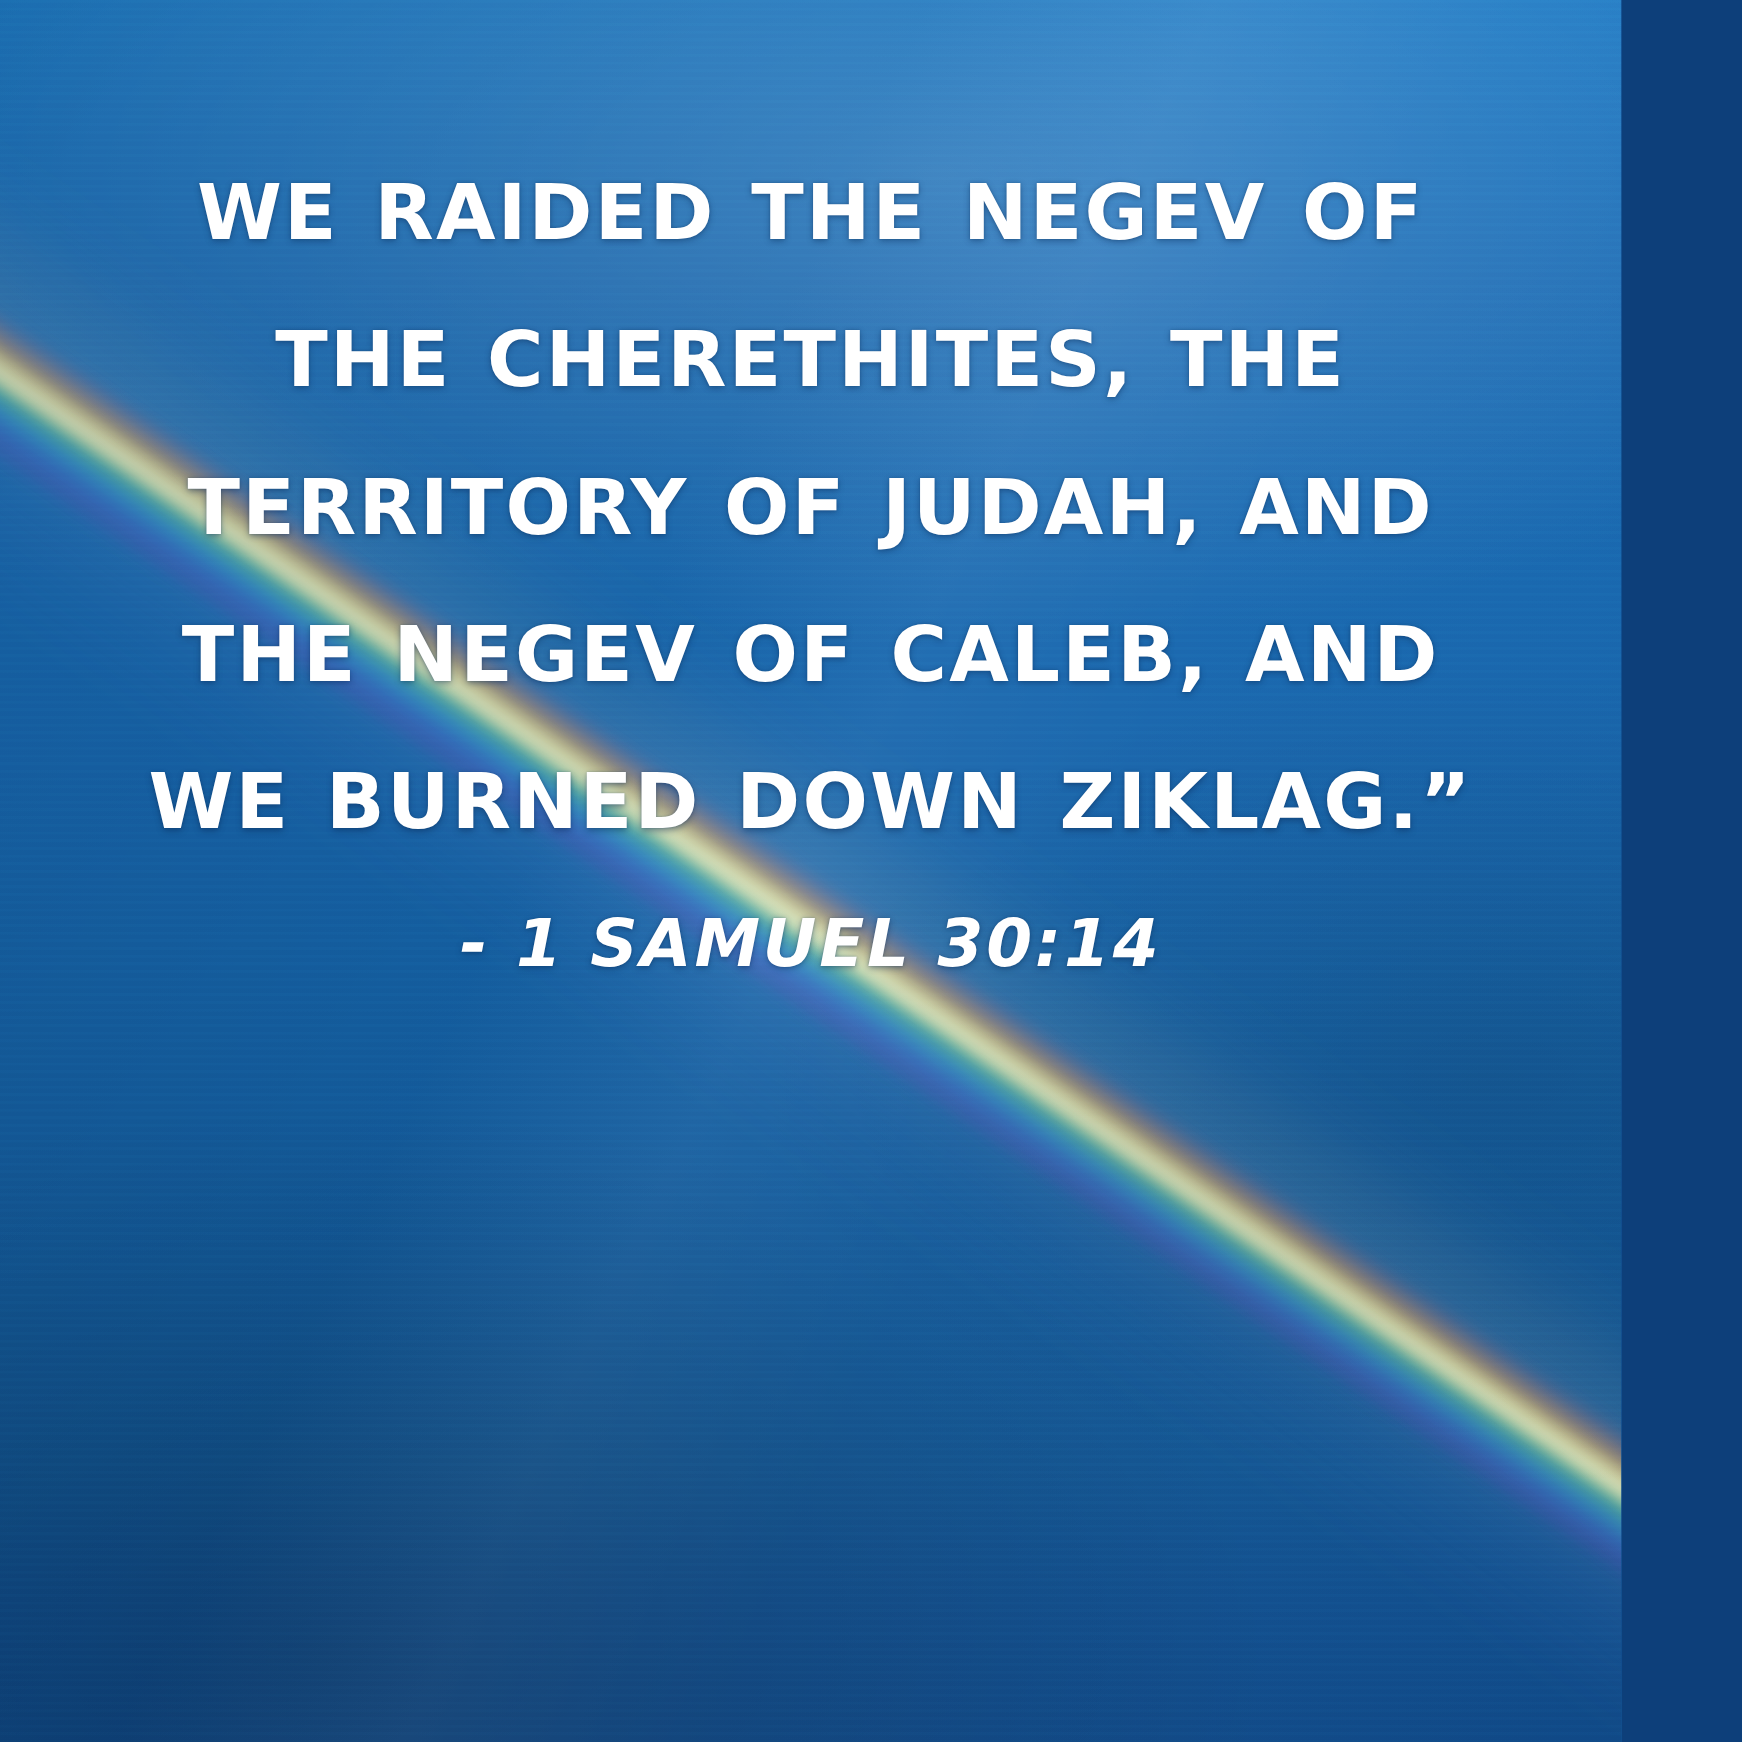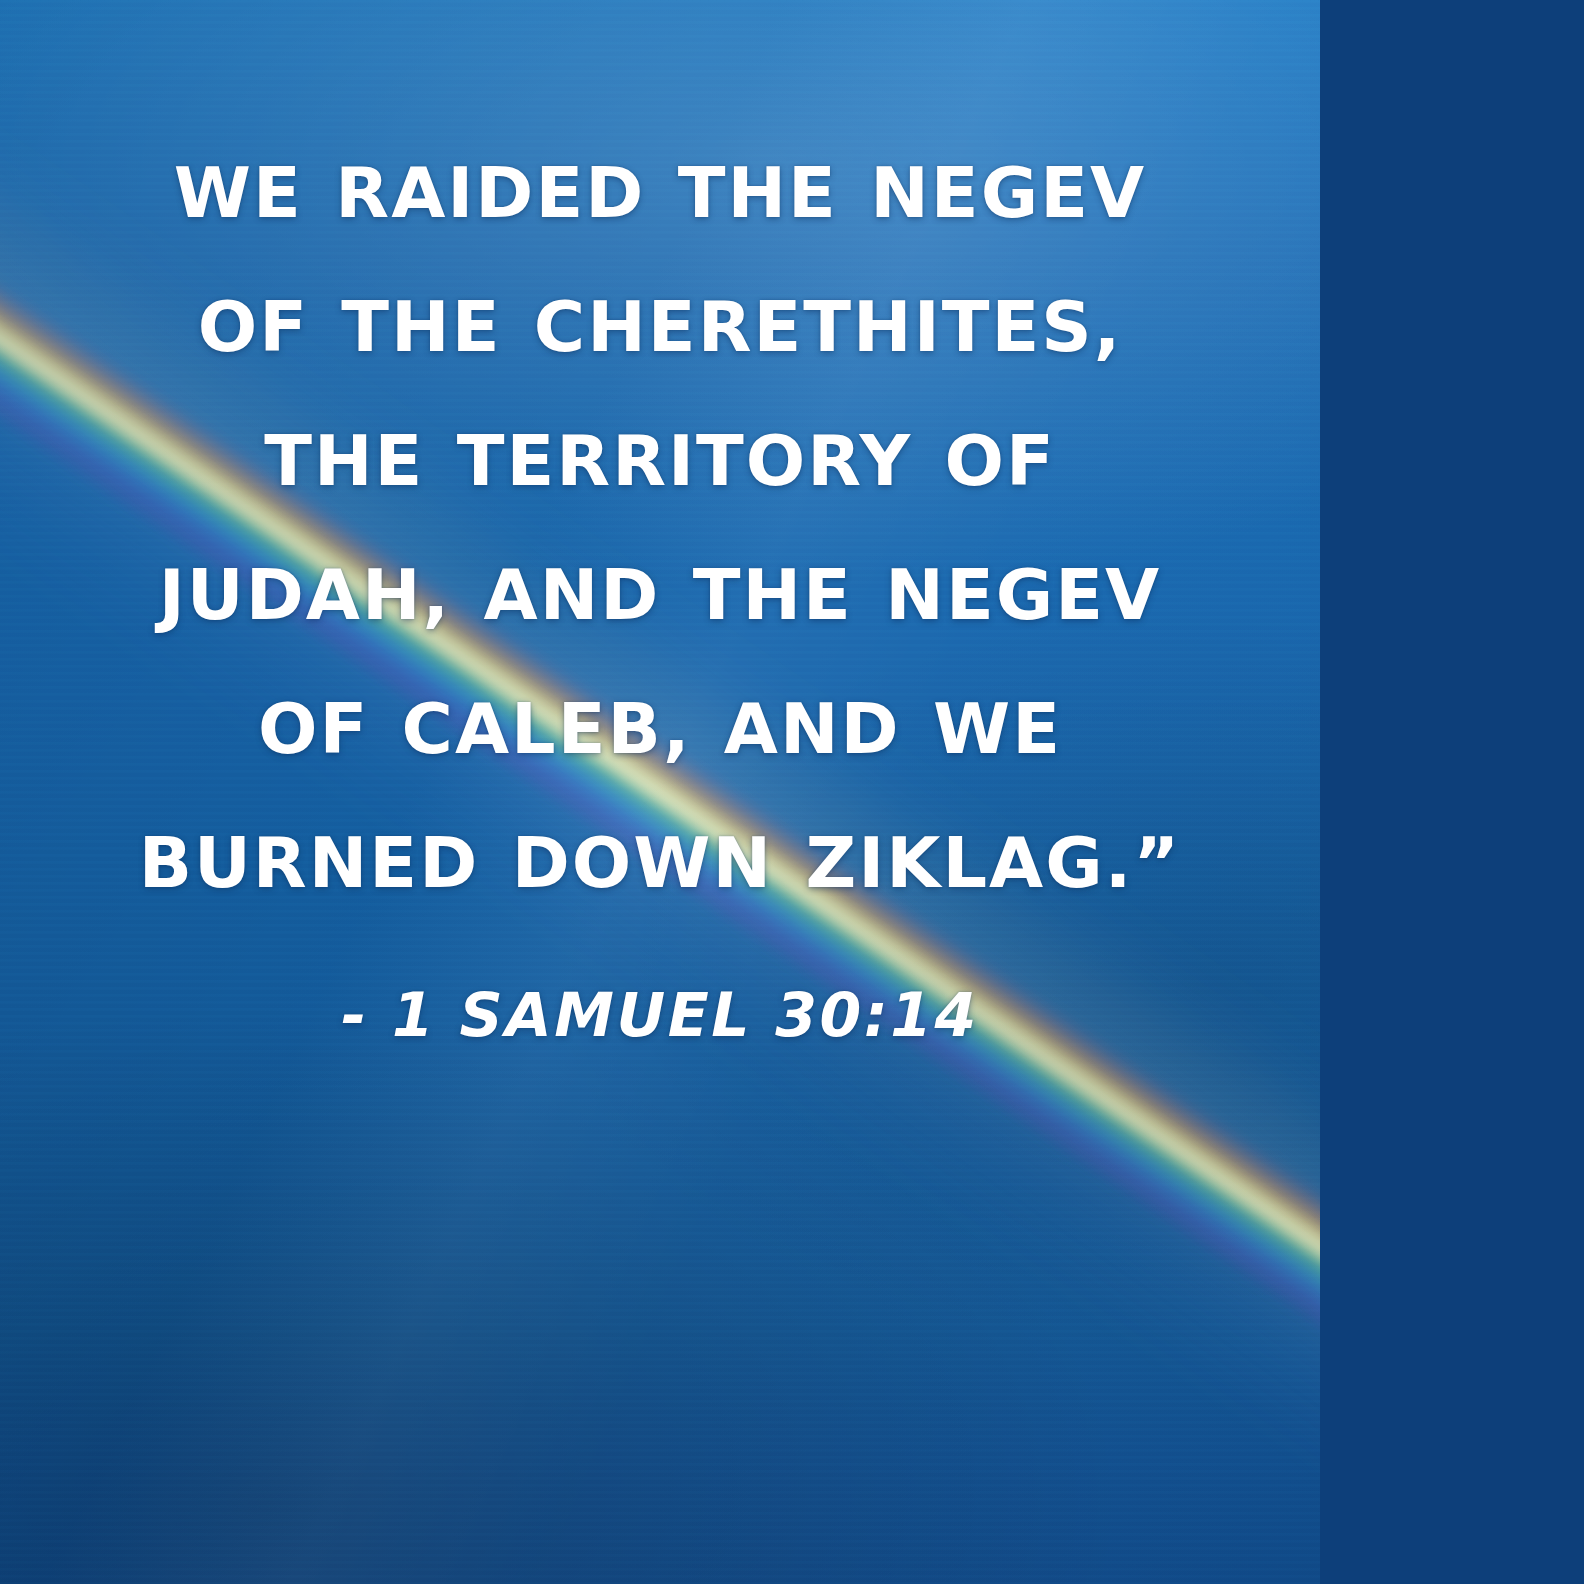--- a/index.html
+++ b/index.html
@@ -2,21 +2,21 @@
 <html><head>
 <meta charset="utf-8">
 <style>
   html, body {
     margin: 0;
     padding: 0;
     background: #0d3f7a;
   }
   #stage {
     position: relative;
-    width: 1320px;
+    width: 1474px;
     height: 1584px;
     overflow: hidden;
     font-family: "DejaVu Sans", sans-serif;
     background: #1763a8;
   }
 
   
   .bg-base {
     position: absolute;
     inset: 0;
@@ -151,21 +151,21 @@
     line-height: 134px;
     letter-spacing: 2.0px;
     color: #ffffff;
     text-transform: uppercase;
     text-shadow:
       0 2px 6px rgba(10,45,90,0.45),
       0 0 2px rgba(10,45,90,0.30);
     word-spacing: 6px;
   }
   .reference {
-    margin-top: 50px;
+    margin-top: 27px;
     font-family: "DejaVu Sans", sans-serif;
     font-weight: 700;
     font-style: italic;
     font-size: 60px;
     letter-spacing: 2.5px;
     color: #ffffff;
     text-transform: uppercase;
     text-shadow:
       0 2px 6px rgba(10,45,90,0.45),
       0 0 2px rgba(10,45,90,0.30);

